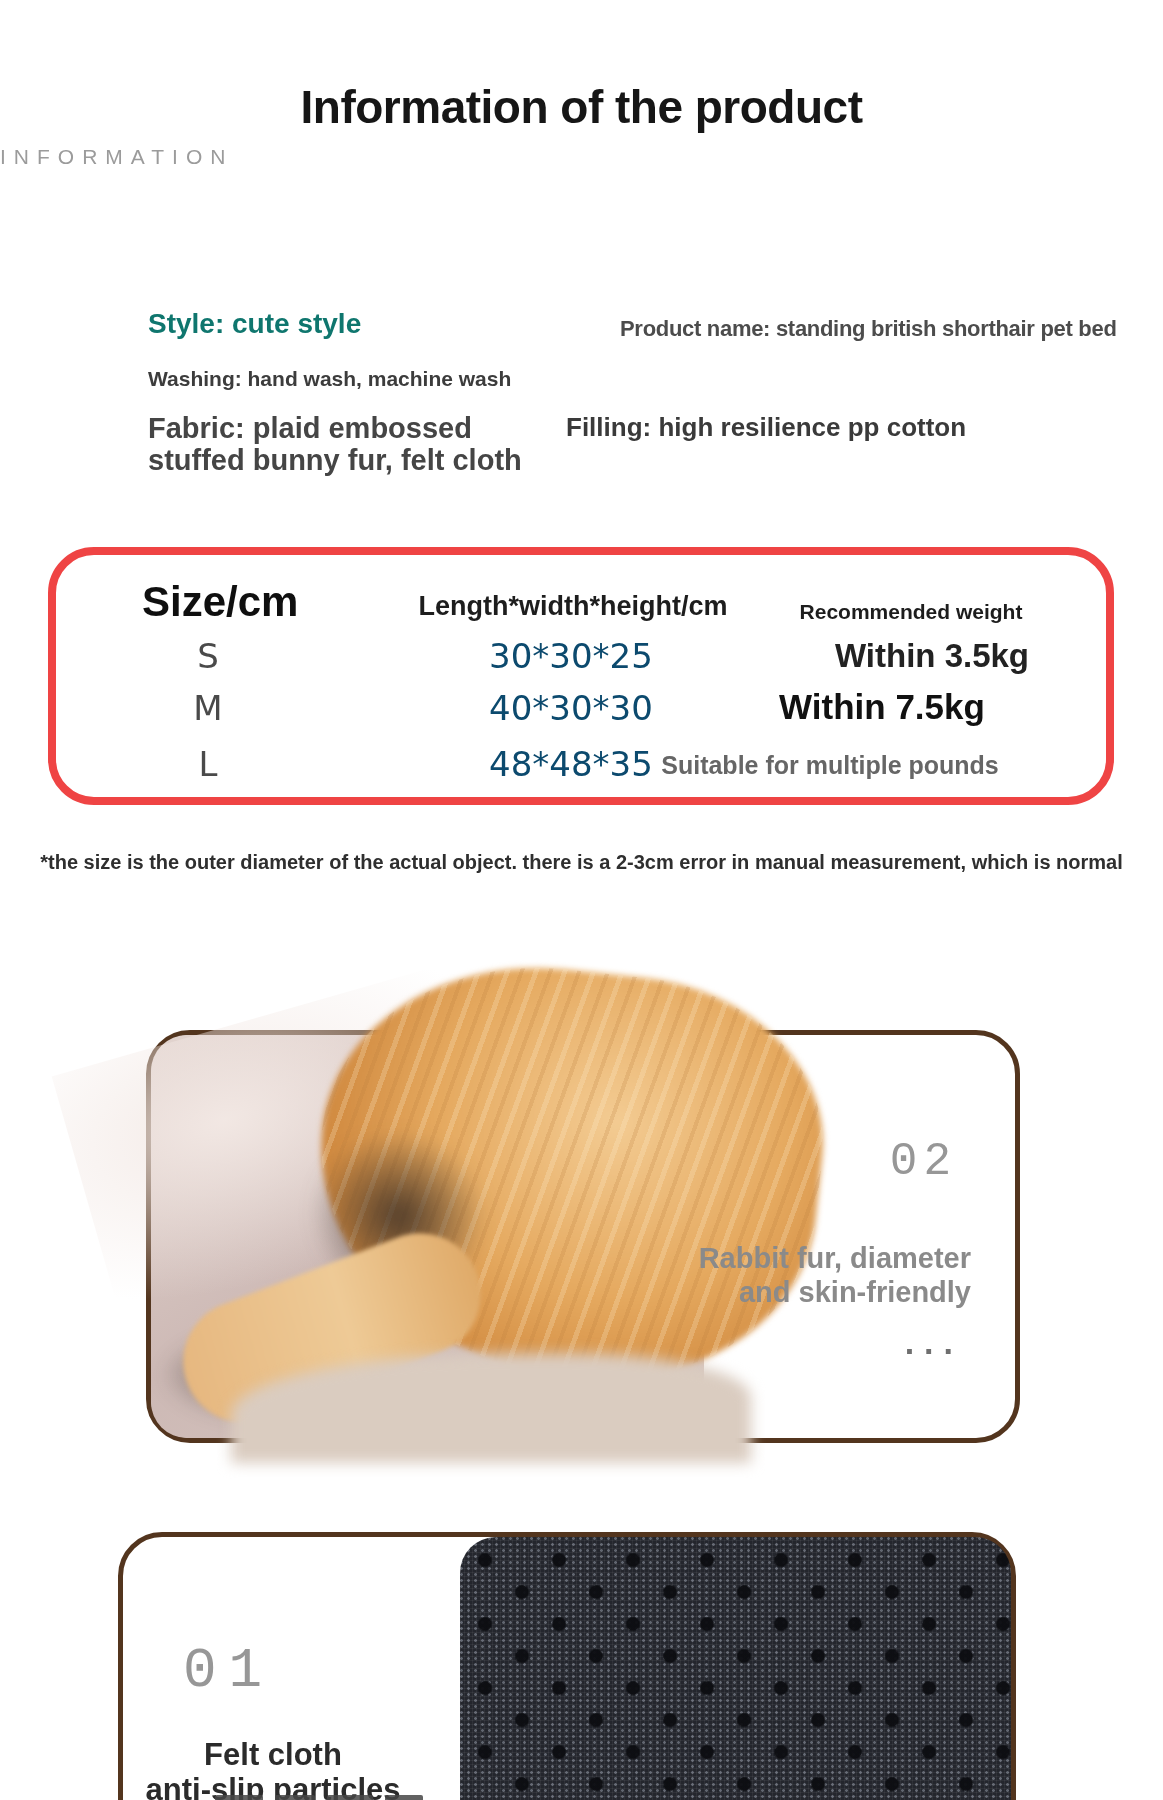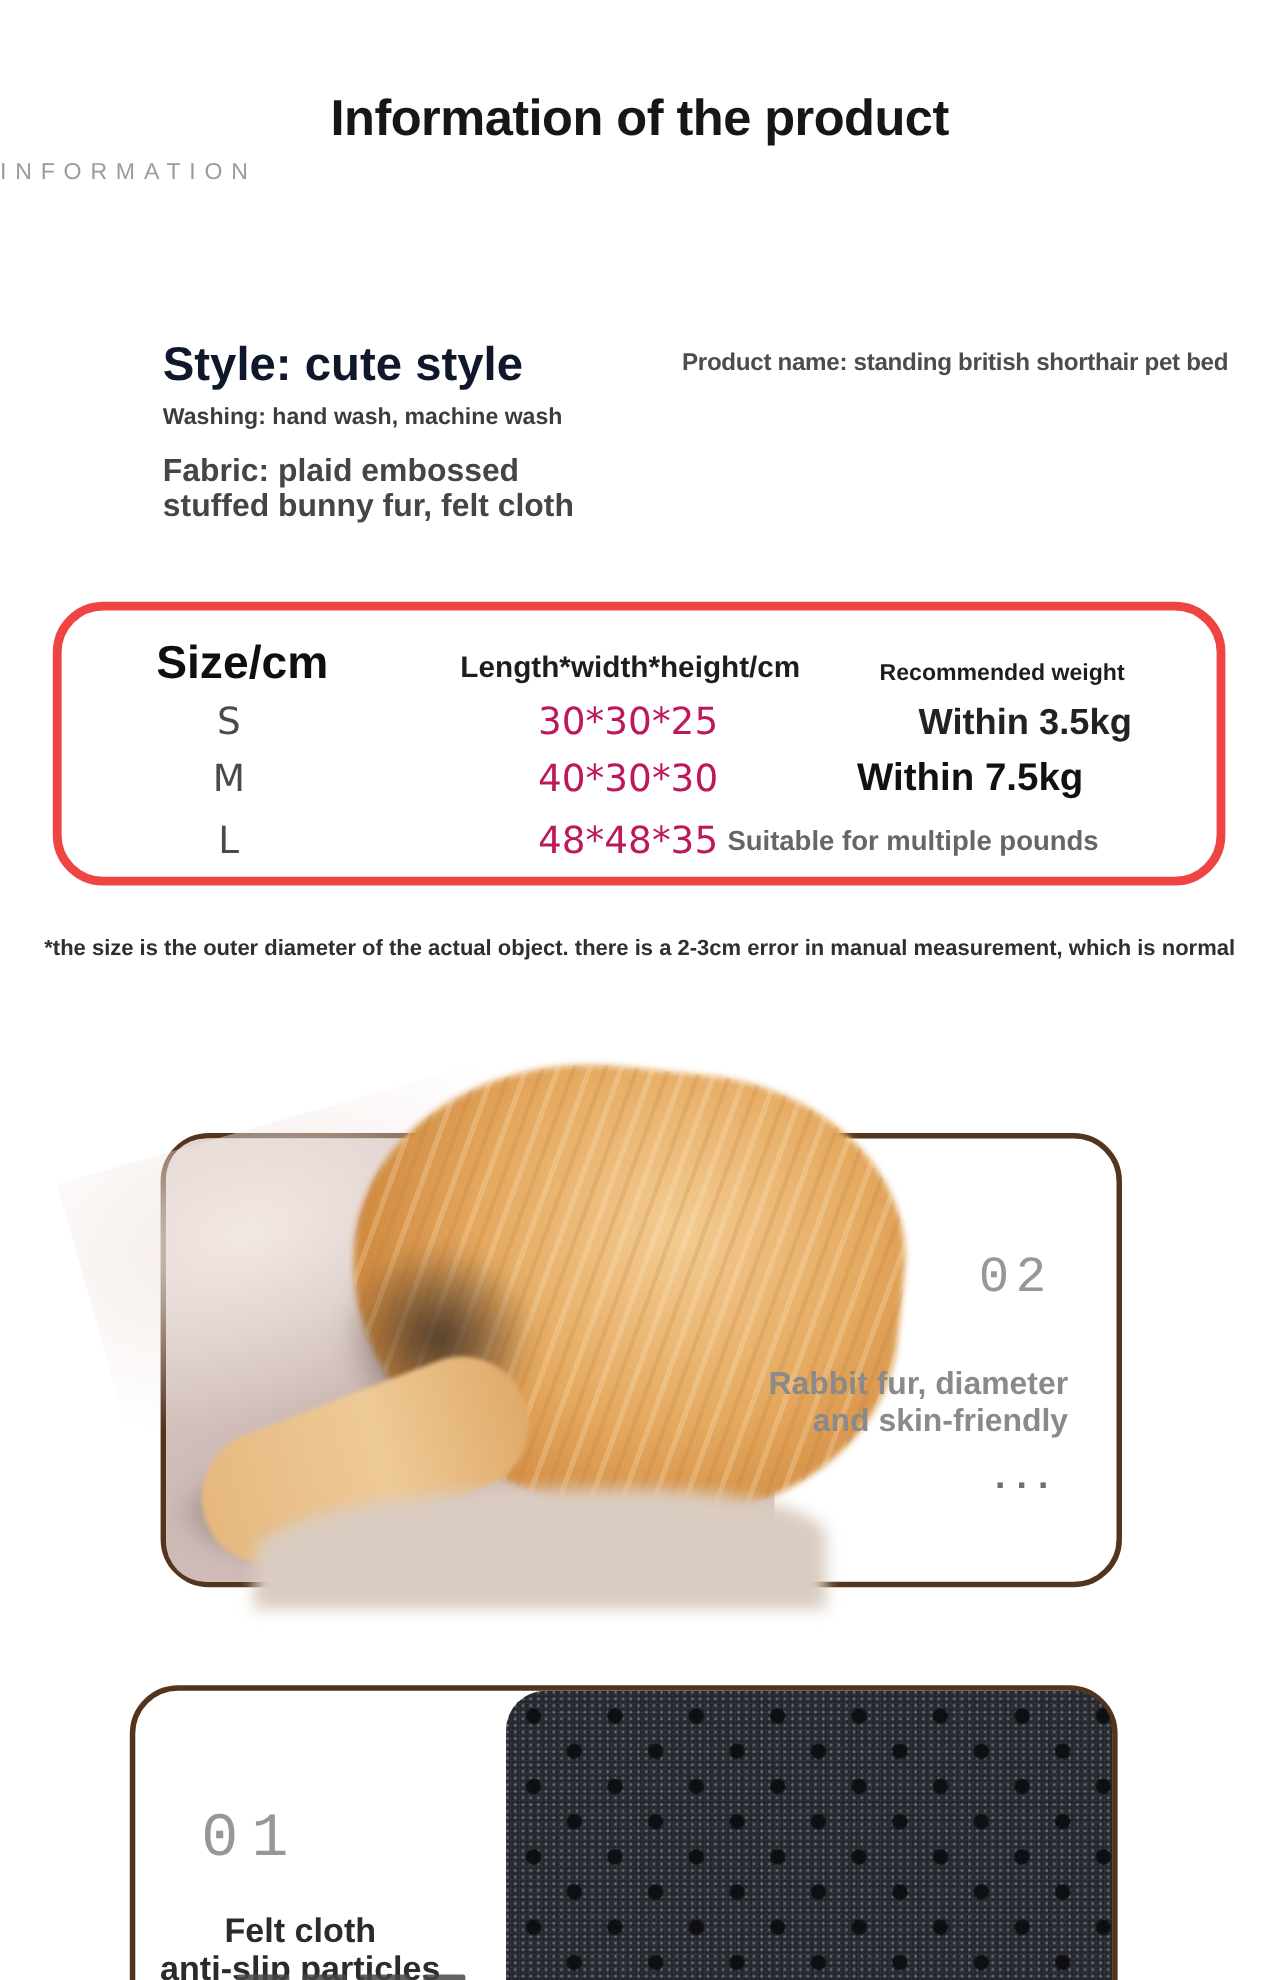--- a/index.html
+++ b/index.html
@@ -13,39 +13,39 @@
   .title{
     top:84px;left:0;width:100%;text-align:center;
     font-size:46px;font-weight:700;color:#161616;letter-spacing:-0.5px;line-height:1;
   }
   .subtitle{
     top:146px;left:0;width:100%;text-align:left;
     font-size:21px;font-weight:400;color:#9b9b9b;letter-spacing:8px;line-height:1;
   }
 
   
-  .d-style   {top:310px;left:148px;font-size:43px;font-weight:700;color:#0f172a;line-height:1;}
+  .d-style   {top:310px;left:148px;font-size:28px;font-weight:700;color:#0f766e;line-height:1;}
   .d-wash    {top:368px;left:148px;font-size:21px;font-weight:700;color:#3c3c3c;line-height:1;}
   .d-fabric  {top:412px;left:148px;font-size:29px;font-weight:700;color:#454545;line-height:32px;}
   .d-prod    {top:318px;left:620px;font-size:22px;font-weight:700;color:#4c4c4c;line-height:1;letter-spacing:-0.3px;}
   .d-appl    {top:362px;left:620px;font-size:22px;font-weight:700;color:#5a5a5a;line-height:1;letter-spacing:-0.3px;}
   .d-fill    {top:414px;left:566px;font-size:26px;font-weight:700;color:#3a3a3a;line-height:1;}
 
   
   .size-card{
     top:547px;left:48px;width:1066px;height:258px;box-sizing:border-box;
     border:8px solid #ef4444;border-radius:46px;background:#fff;
   }
   .size-card .cell{position:absolute;line-height:1;white-space:nowrap;}
   .h-size   {left:86px;top:26px;font-size:42px;font-weight:700;color:#0f0f0f;}
   .h-dims   {left:307px;top:38px;width:420px;text-align:center;font-size:27px;font-weight:700;color:#1d1d1d;}
   .h-weight {left:685px;top:46px;width:340px;text-align:center;font-size:21px;font-weight:700;color:#1d1d1d;}
 
   .c-size   {width:100px;text-align:center;font-size:34px;font-weight:400;color:#4a4a4a;font-family:"DejaVu Sans",sans-serif;}
-  .c-dims   {width:316px;text-align:center;font-size:34px;font-weight:400;color:#be185d;font-family:"DejaVu Sans",sans-serif;}
+  .c-dims   {width:316px;text-align:center;font-size:34px;font-weight:400;color:#0c4a6e;font-family:"DejaVu Sans",sans-serif;}
   .r-s .c-size{left:102px;top:84px;} .r-s .c-dims{left:357px;top:84px;}
   .r-m .c-size{left:102px;top:136px;} .r-m .c-dims{left:357px;top:136px;}
   .r-l .c-size{left:102px;top:192px;} .r-l .c-dims{left:357px;top:192px;}
   .w-s{left:716px;top:84px;width:320px;text-align:center;font-size:33px;font-weight:700;color:#222;}
   .w-m{left:666px;top:134px;width:320px;text-align:center;font-size:35px;font-weight:700;color:#111;}
   .w-l{left:554px;top:198px;width:440px;text-align:center;font-size:25px;font-weight:700;color:#666;}
 
   .footnote{
     top:852px;left:0;width:100%;text-align:center;
     font-size:20px;font-weight:700;color:#2f2f2f;line-height:1;
@@ -112,20 +112,21 @@
   <div class="abs title">Information of the product</div>
   <div class="abs subtitle">INFORMATION</div>
 
   <div class="abs d-style">Style: cute style</div>
   <div class="abs d-wash">Washing: hand wash, machine wash</div>
   <div class="abs d-fabric">
     <span>Fabric: plaid embossed</span><br>
     <span>stuffed bunny fur, felt cloth</span>
   </div>
   <div class="abs d-prod">Product name: standing british shorthair pet bed</div>
+  <div class="abs d-fill">Filling: high resilience pp cotton</div>
 
   <div class="abs size-card">
     <div class="cell h-size">Size/cm</div>
     <div class="cell h-dims">Length*width*height/cm</div>
     <div class="cell h-weight">Recommended weight</div>
 
     <div class="r-s">
       <div class="cell c-size">S</div>
       <div class="cell c-dims">30*30*25</div>
       <div class="cell w-s">Within 3.5kg</div>

